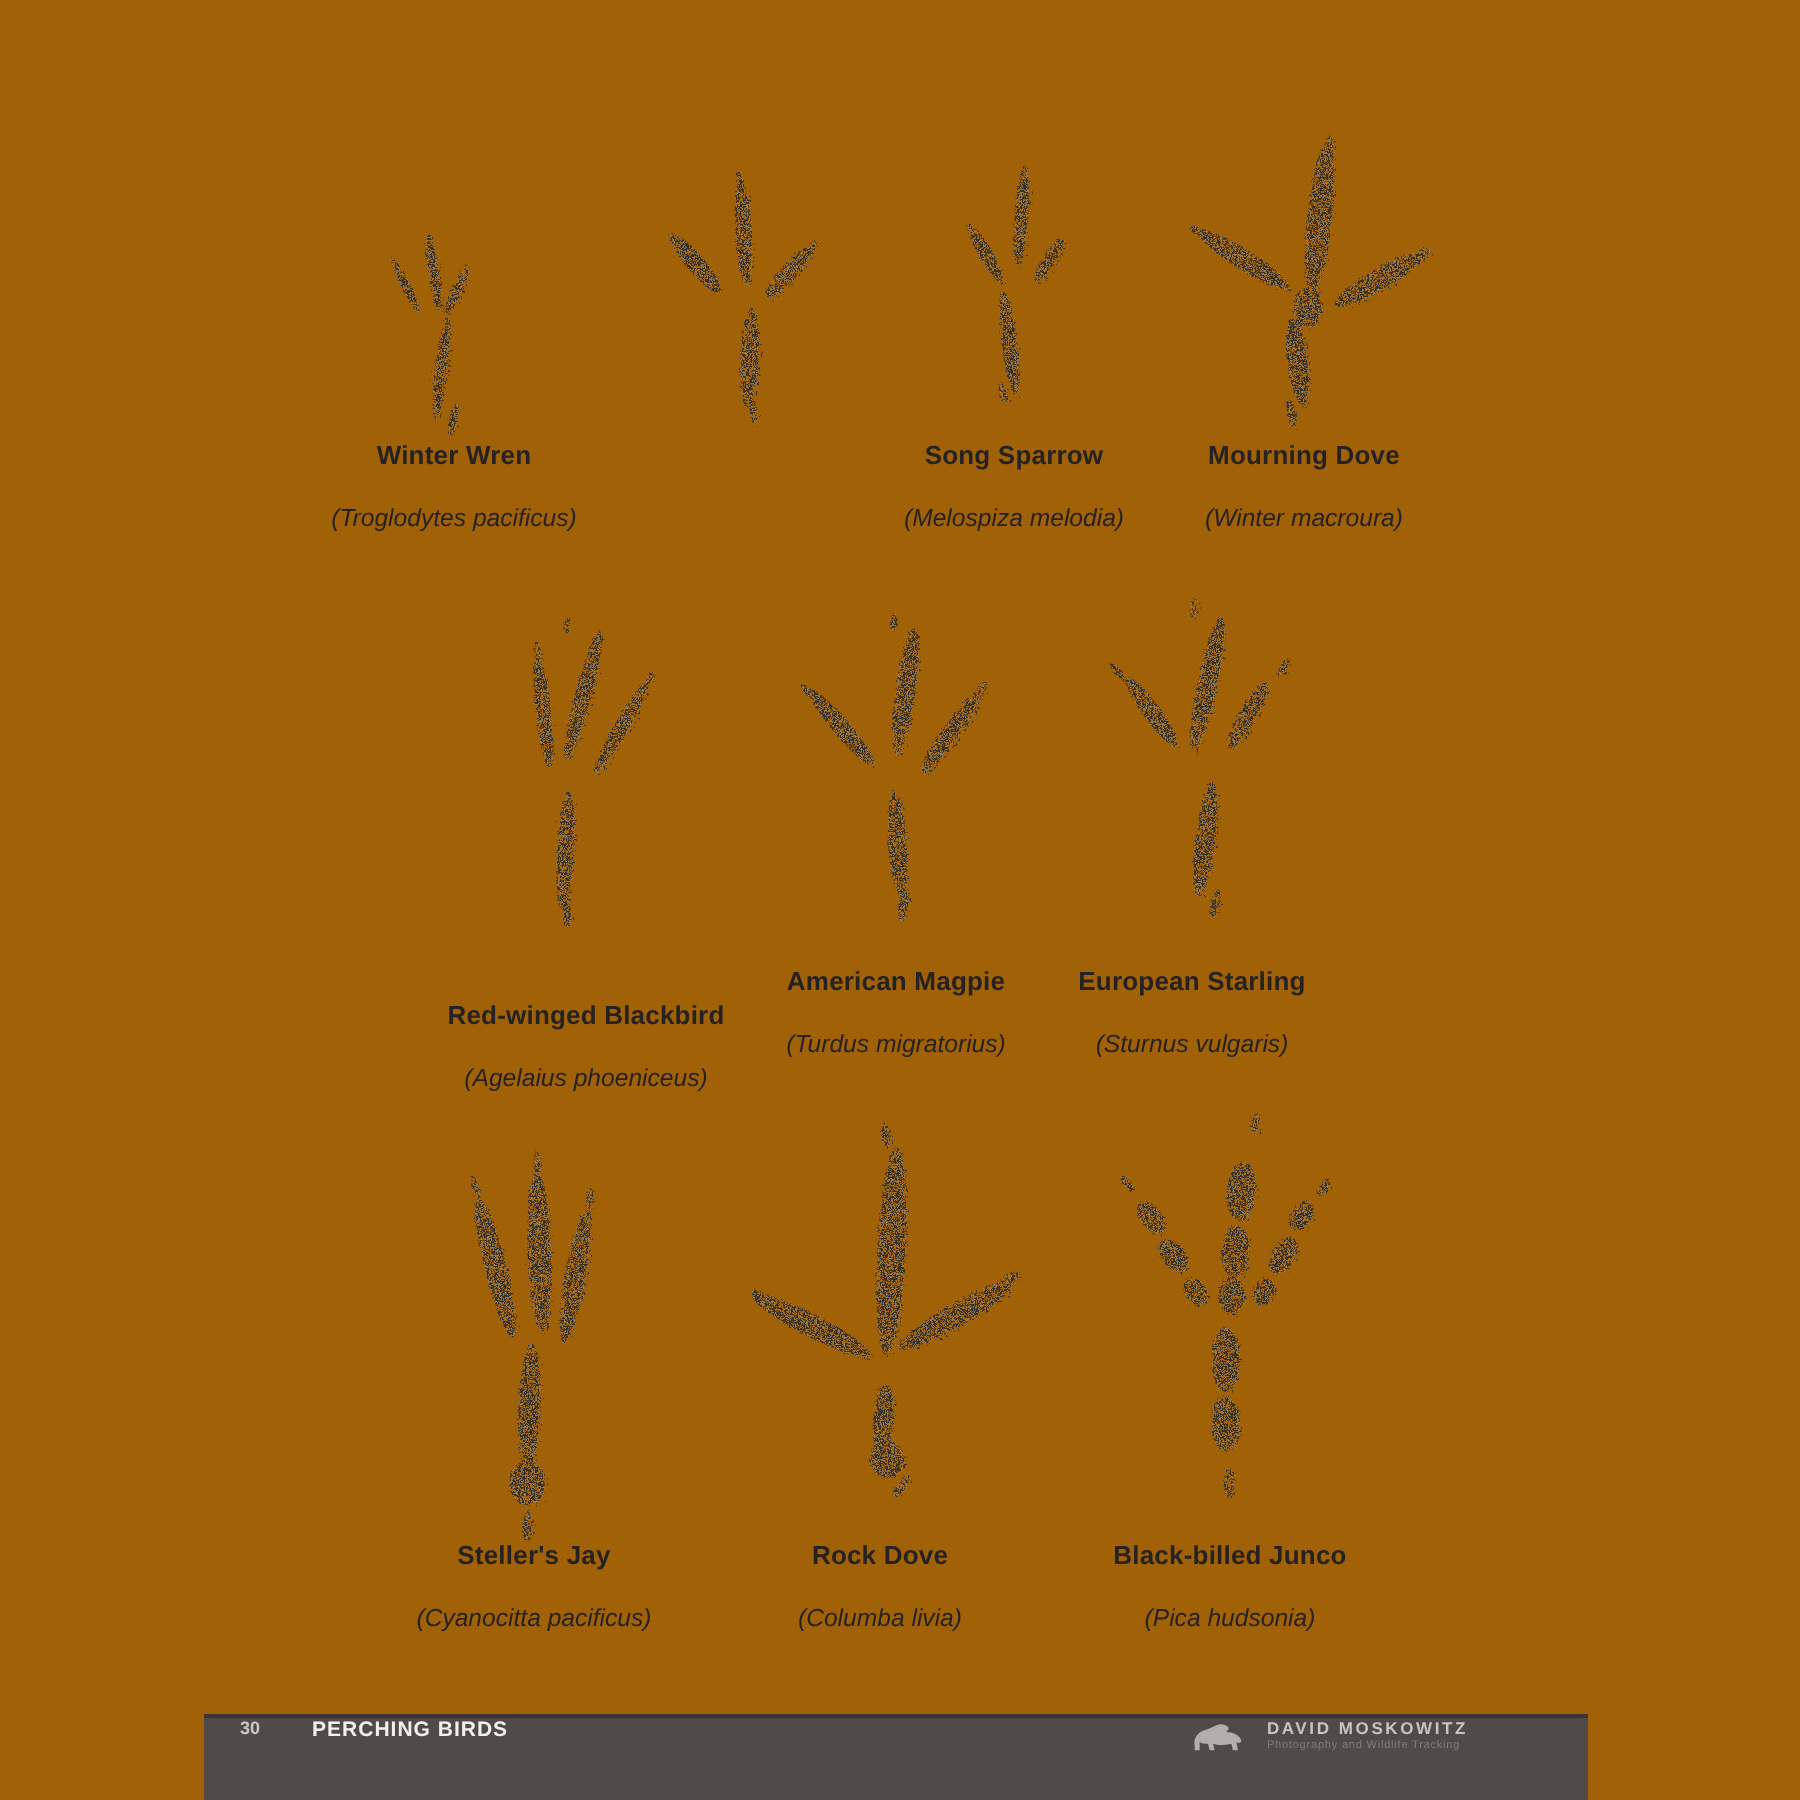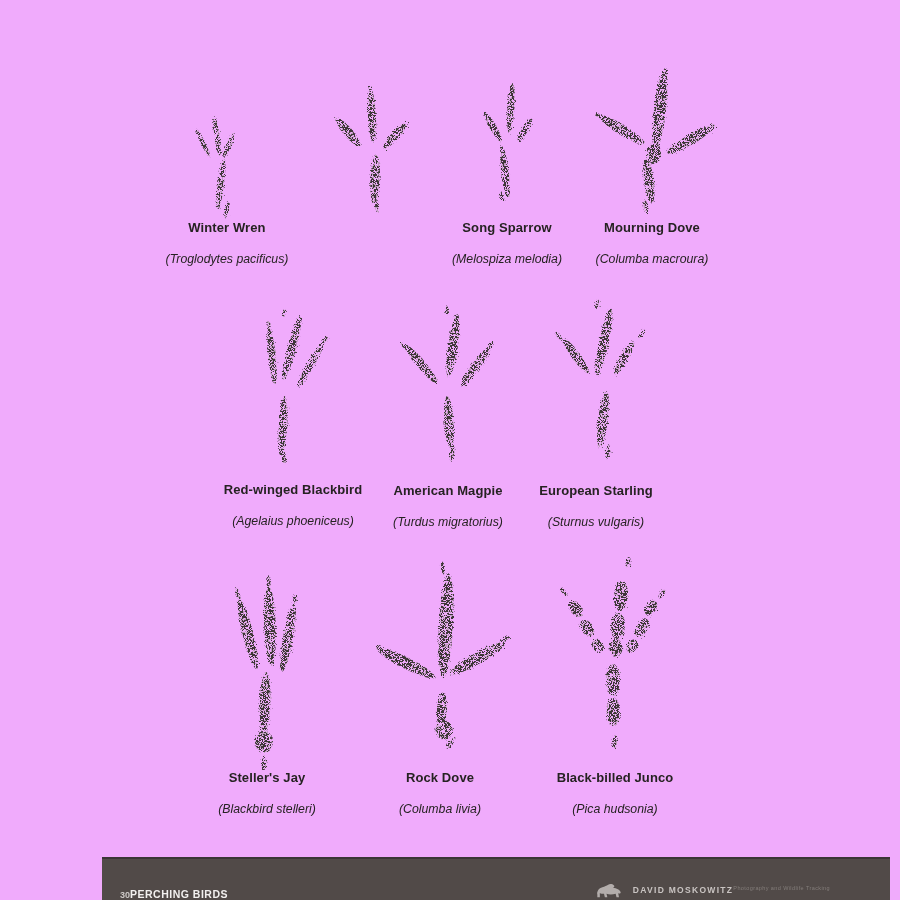--- a/index.html
+++ b/index.html
@@ -1,38 +1,38 @@
 <!DOCTYPE html>
 <html><head>
 <meta charset="utf-8">
 <style>
   html,body{margin:0;padding:0;background:#fff;}
   .page{
-    position:relative;width:900px;height:900px;background:#f0abfc;
+    position:relative;width:900px;height:900px;background:#a16207;
     font-family:"Liberation Sans",sans-serif;overflow:hidden;margin:0 auto;
   }
   .track{position:absolute;}
   .uLayer{fill:#948e88;opacity:.55;filter:url(#stipB);}
   .mLayer{fill:#332f2c;opacity:.92;filter:url(#stipA);}
   .label{
     position:absolute;width:220px;text-align:center;color:#262222;
   }
   .cname{font-size:13px;font-weight:bold;line-height:1.25;letter-spacing:.1px;}
   .sname{font-size:12.3px;font-style:italic;line-height:1.3;margin-top:16px;}
   .footer{
-    position:absolute;left:102px;top:857px;width:788px;height:43px;
+    position:absolute;left:102px;top:857px;width:692px;height:43px;
     background:#514a48;border-top:2px solid #3b3536;box-sizing:border-box;
-    display:flex;align-items:flex-end;
+    display:flex;align-items:flex-start;
   }
   .pagenum{color:#ccc8c6;font-size:9px;font-weight:bold;margin-left:18px;}
-  .section{color:#f2f0ef;font-size:10.5px;font-weight:bold;letter-spacing:.5px;}
+  .section{color:#f2f0ef;font-size:10.5px;font-weight:bold;letter-spacing:.5px;margin-left:26px;}
   .footer-right{margin-left:auto;margin-right:60px;display:flex;align-items:center;gap:9px;}
   .logo{display:inline-flex;}
   .logo svg{fill:#b3adab;}
-  .brand{display:flex;flex-direction:row;line-height:1.3;}
+  .brand{display:flex;flex-direction:column;line-height:1.3;}
   .brand-name{color:#c9c4c2;font-size:8.5px;font-weight:bold;letter-spacing:1.3px;}
   .brand-tag{color:#837d7a;font-size:5.5px;letter-spacing:.4px;}
 </style>
 </head>
 <body>
 
 <div class="page">
 
   <svg width="0" height="0" style="position:absolute" aria-hidden="true">
     <defs>
@@ -120,21 +120,21 @@
   <div class="label" style="left:117px;top:220px">
     <div class="cname">Winter Wren</div>
     <div class="sname">(Troglodytes pacificus)</div>
   </div>
   <div class="label" style="left:397px;top:220px">
     <div class="cname">Song Sparrow</div>
     <div class="sname">(Melospiza melodia)</div>
   </div>
   <div class="label" style="left:542px;top:220px">
     <div class="cname">Mourning Dove</div>
-    <div class="sname">(Columba macroura)</div>
+    <div class="sname">(Winter macroura)</div>
   </div>
 
   <svg class="track" style="left:248px;top:298px" width="92" height="165">
     <defs>
         <g id="t5">
       <ellipse cx="24" cy="58" rx="3.8" ry="28" transform="rotate(-6 24 58)"></ellipse>
       <ellipse cx="21" cy="27" rx="1.5" ry="4" transform="rotate(-8 21 27)"></ellipse>
       <ellipse cx="44" cy="50" rx="4" ry="33" transform="rotate(15 44 50)"></ellipse>
       <ellipse cx="36" cy="15" rx="1.5" ry="4" transform="rotate(12 36 15)"></ellipse>
       <ellipse cx="63" cy="66" rx="3.4" ry="26" transform="rotate(30 63 66)"></ellipse>
@@ -174,21 +174,21 @@
       <ellipse cx="74" cy="66" rx="4" ry="19" transform="rotate(30 74 66)"></ellipse>
       <ellipse cx="92" cy="42" rx="1.8" ry="5" transform="rotate(35 92 42)"></ellipse>
       <ellipse cx="53" cy="128" rx="4.8" ry="29" transform="rotate(7 53 128)"></ellipse>
       <ellipse cx="58" cy="160" rx="2.2" ry="7" transform="rotate(12 58 160)"></ellipse>
     </g>
       </defs>
     <use href="#t7" xlink:href="#t7" class="uLayer"></use>
       <use href="#t7" xlink:href="#t7" class="mLayer"></use>
   </svg>
 
-  <div class="label" style="left:183px;top:482px">
+  <div class="label" style="left:183px;top:500px">
     <div class="cname">Red-winged Blackbird</div>
     <div class="sname">(Agelaius phoeniceus)</div>
   </div>
   <div class="label" style="left:338px;top:483px">
     <div class="cname">American Magpie</div>
     <div class="sname">(Turdus migratorius)</div>
   </div>
   <div class="label" style="left:486px;top:483px">
     <div class="cname">European Starling</div>
     <div class="sname">(Sturnus vulgaris)</div>
@@ -249,21 +249,21 @@
       <ellipse cx="57" cy="158" rx="7" ry="14"></ellipse>
       <ellipse cx="59" cy="188" rx="2.5" ry="7" transform="rotate(8 59 188)"></ellipse>
     </g>
       </defs>
     <use href="#t10" xlink:href="#t10" class="uLayer"></use>
       <use href="#t10" xlink:href="#t10" class="mLayer"></use>
   </svg>
 
   <div class="label" style="left:157px;top:770px">
     <div class="cname">Steller's Jay</div>
-    <div class="sname">(Blackbird stelleri)</div>
+    <div class="sname">(Cyanocitta pacificus)</div>
   </div>
   <div class="label" style="left:330px;top:770px">
     <div class="cname">Rock Dove</div>
     <div class="sname">(Columba livia)</div>
   </div>
   <div class="label" style="left:505px;top:770px">
     <div class="cname">Black-billed Junco</div>
     <div class="sname">(Pica hudsonia)</div>
   </div>
 

